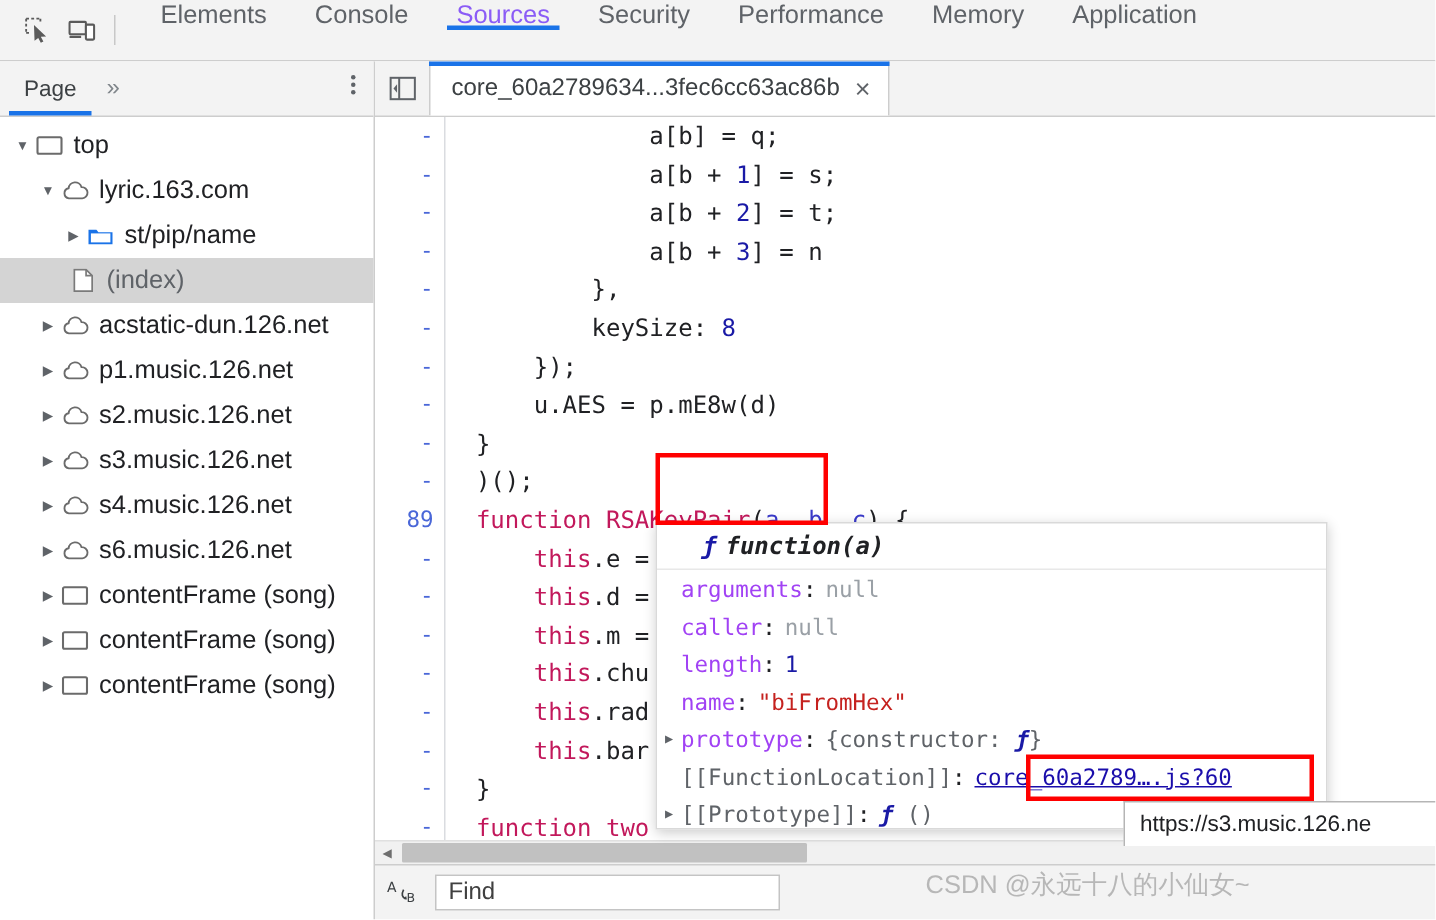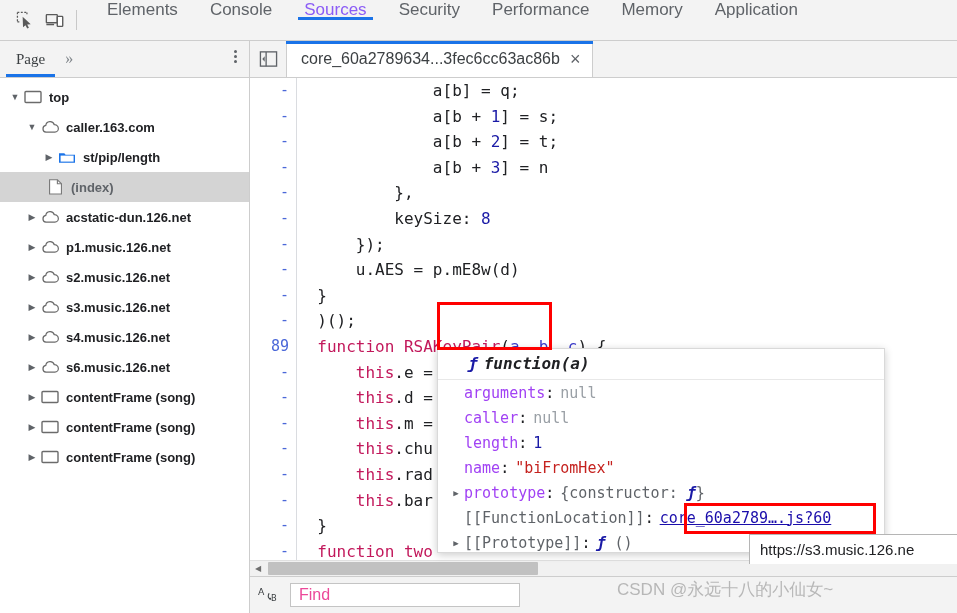--- a/index.html
+++ b/index.html
@@ -60,21 +60,20 @@
     border-right: 1px solid #cdcdcd;
     box-sizing: border-box;
   }
   .side-head {
     height: 37px;
     background: #f3f3f3;
     border-bottom: 1px solid #cdcdcd;
     display: flex; align-items: flex-start;
     box-sizing: border-box;
     position: relative;
-    font-family: Liberation Serif, serif;
   }
   .side-tab {
     font-size: 15px; color: #3c4043;
     padding: 0 10px; margin-left: 6px;
     height: 36px; display: flex; align-items: center;
     position: relative;
   }
   .side-tab.active::after {
     content: "";
     position: absolute; left: 0; right: 0; bottom: 0;
@@ -105,21 +104,21 @@
     width: 14px; min-width: 14px;
     display: flex; align-items: center; justify-content: center;
     color: #5f6368; font-size: 9px;
   }
   .tw.none { visibility: hidden; }
   .ticon {
     width: 22px; min-width: 22px;
     display: flex; align-items: center; justify-content: center;
     margin-right: 5px;
   }
-  .tlabel { font-size: 13px; font-weight: bold; }
+  .tlabel { font-size: 17px; }
   .tlabel.muted { color: #5f6368; }
 
   
   .editor {
     position: absolute; left: 250px; top: 41px;
     width: 707px; height: 572px;
     background: #ffffff;
     box-sizing: border-box;
   }
   .file-tabbar {
@@ -226,21 +225,21 @@
     box-sizing: border-box;
   }
   .find-icon {
     width: 40px; display: flex; align-items: center; justify-content: center;
     color: #3c4043;
   }
   .find-input {
     width: 230px; height: 24px;
     background: #ffffff;
     border: 1px solid #c4c4c4;
-    font-size: 16px; color: #ec4899;
+    font-size: 16px; color: #404040;
     display: flex; align-items: center;
     padding: 0 8px;
     box-sizing: border-box;
   }
 
   
   .popup {
     position: absolute;
     left: 437px; top: 348px;
     width: 448px; height: 205px;
@@ -271,21 +270,20 @@
     border-bottom: 1px solid #e8e8e8;
     font-style: italic;
     font-weight: bold;
     font-size: 16px;
     color: #202124;
   }
   .popup-title .f { color: #1a1aa6; font-weight: bold; font-style: italic; padding-right: 6px; }
   .prow {
     display: flex; align-items: center;
     height: 25px;
-    padding-left: 10px;
     white-space: nowrap;
   }
   .parrow {
     width: 16px; min-width: 16px;
     color: #5f6368; font-size: 9px;
     display: flex; align-items: center; justify-content: center;
   }
   .parrow.none { visibility: hidden; }
   .pname { color: #a142f4; }
   .pname.internal { color: #5f6368; }
@@ -407,31 +405,31 @@
           </span>
           <span class="tlabel">top</span>
         </div>
         <div class="tree-row" style="padding-left: 25px;">
           <span class="tw">▼</span>
           <span class="ticon">
             <svg width="19" height="14" viewBox="0 0 20 14">
               <path d="M5.2 12.5 A3.6 3.6 0 0 1 5 5.4 A4.6 4.6 0 0 1 14 4.6 A3.7 3.7 0 0 1 14.6 12.5 Z" fill="none" stroke="#6b6b6b" stroke-width="1.3"></path>
             </svg>
           </span>
-          <span class="tlabel">caller.163.com</span>
+          <span class="tlabel">lyric.163.com</span>
         </div>
         <div class="tree-row" style="padding-left: 42px;">
           <span class="tw">▶</span>
           <span class="ticon">
             <svg width="18" height="14" viewBox="0 0 18 14">
               <path d="M1 3.2 h5.3 l1.3 1.6 H17 v8 H1 Z" fill="#1a73e8"></path>
               <path d="M2.6 5.6 h13 v6 h-13 Z" fill="#ffffff"></path>
             </svg>
           </span>
-          <span class="tlabel">st/pip/length</span>
+          <span class="tlabel">st/pip/name</span>
         </div>
         <div class="tree-row selected" style="padding-left: 30px;">
           <span class="tw none">▶</span>
           <span class="ticon">
             <svg width="15" height="16" viewBox="0 0 15 17">
               <path d="M1.2 0.8 h8.3 l4.3 4.2 v11 h-12.6 Z" fill="#ffffff" stroke="#7a7a7a" stroke-width="1.2"></path>
               <path d="M9.5 0.9 v4.2 h4.2" fill="none" stroke="#7a7a7a" stroke-width="1.2"></path>
             </svg>
           </span>
           <span class="tlabel muted">(index)</span>

